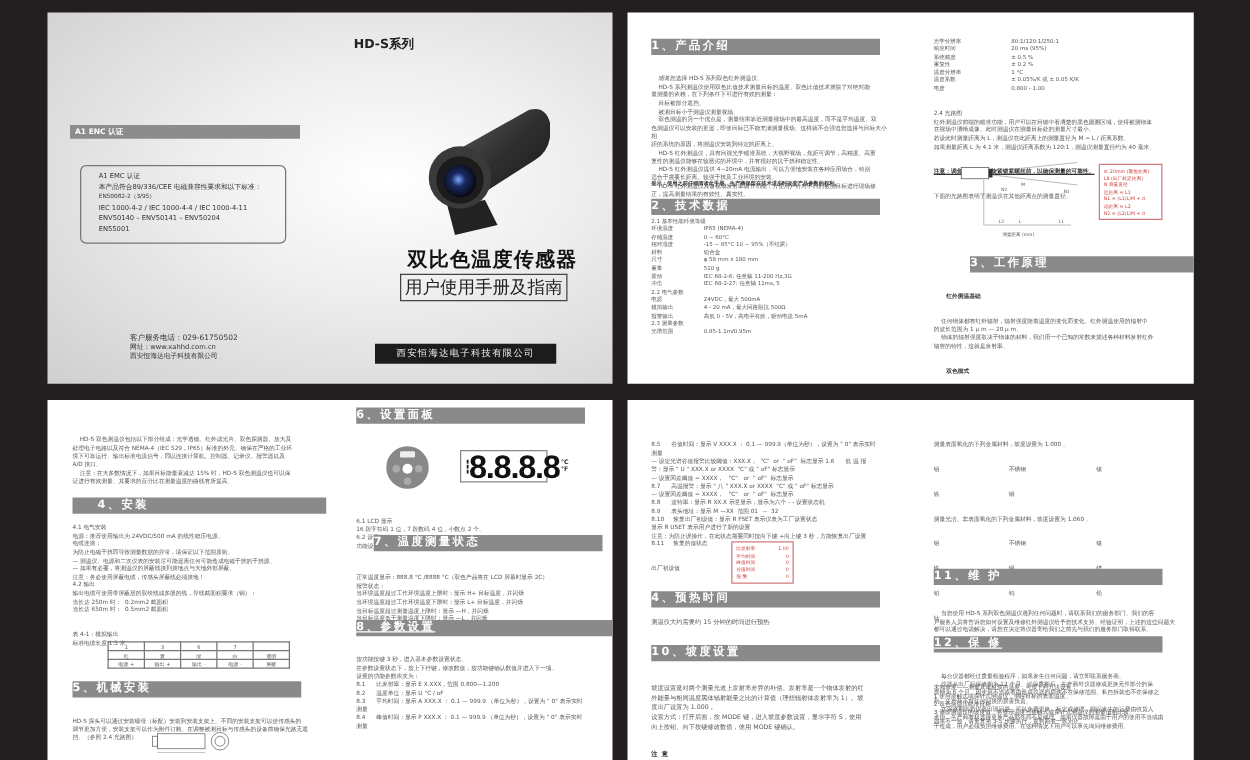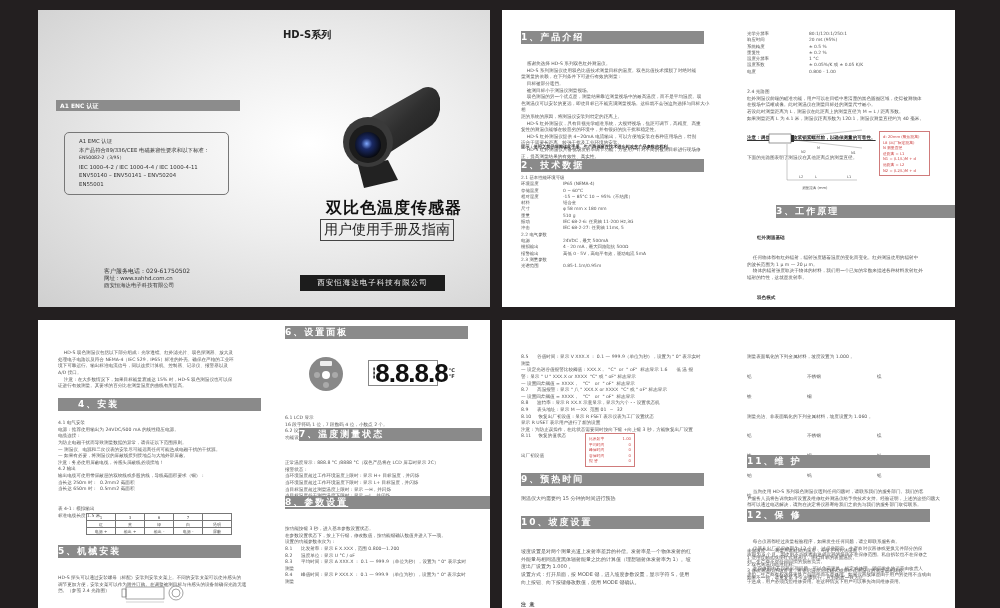--- a/index.html
+++ b/index.html
@@ -290,21 +290,21 @@
       </div>
     <div style="display:flex;justify-content:space-between;">
         <span>谷值时间</span>
         <span>0</span>
       </div>
     <div style="display:flex;justify-content:space-between;">
         <span>报   警</span>
         <span>0</span>
       </div>
   </div>
-  <div class="bar" style="left:19px;top:153px;width:183px;">9、预热时间</div>
+  <div class="bar" style="left:19px;top:153px;width:183px;">4、预热时间</div>
   <div class="t" style="left:19px;top:175px;width:190px;font-size:5px;">测温仪大约需要约 15 分钟的时间进行预热</div>
   <div class="bar" style="left:19px;top:196px;width:183px;">10、坡度设置</div>
   <div class="t" style="left:19px;top:213px;width:195px;font-size:5px;line-height:7.6px;">
     <span class="ln">坡度设置是对两个测量光道上发射率差异的补偿。发射率是一个物体发射的红</span><span class="ln">外能量与相同温度黑体辐射能量之比的计算值（理想辐射体发射率为 1）。坡</span><span class="ln">度出厂设置为 1.000 。</span><span class="ln">设置方式：打开后面，按 MODE 键，进入坡度参数设置，显示字符 S，使用</span><span class="ln">向上按钮、向下按键修改数值，使用 MODE 键确认。</span>
     <span class="ln" style="font-weight:bold;color:#333;">注  意</span>
     
   </div>
 
   <div class="t" style="left:245px;top:21px;width:195px;">
     <span class="ln">测量表面氧化的下列金属材料，坡度设置为 1.000 。</span>
@@ -316,19 +316,19 @@
     <span class="ln" style="display:flex;"><span style="width:60px">铂</span><span style="width:70px">钨</span><span>铅</span></span>
     <span class="ln" style="display:flex;"><span style="width:60px">钛</span></span>
     <span class="ln">钢铁坡度也可以设置为 1.060 。</span>
     <span class="ln" style="height:3px;"></span>
     <span class="ln">未知坡度——测量具体材质的温度，可按下列方法设置：</span><span class="ln">1 使用接触式或探针式测温仪，测得目标的表面温度。</span><span class="ln">2 双色测温仪瞄准目标。</span><span class="ln">3 修改测温仪的坡度值，将显示温度与接触式或探针式测温仪的测量值相比较。</span><span class="ln">如果不一致，请重复第 3-5 步骤执行，直到两者一致为止。</span>
   </div>
   <div class="bar" style="left:245px;top:135px;width:183px;">11、维  护</div>
   <div class="t" style="left:245px;top:156px;width:195px;">
     <span class="ln">    当您使用 HD-S 系列双色测温仪遇到任何问题时，请联系我们的服务部门。我们的客</span><span class="ln">户服务人员将告诉您如何设置及维修红外测温仪给予您技术支持。经验证明，上述的这些问题大</span><span class="ln">都可以通过电话解决，请您在决定将仪器寄给我们之前先与我们的服务部门取得联系。</span>
   </div>
-  <div class="bar" style="left:245px;top:189px;width:183px;">12、保  修</div>
+  <div class="bar" style="left:245px;top:189px;width:183px;text-decoration:underline;">12、保  修</div>
   <div class="t" style="left:245px;top:206px;width:195px;">
     <span class="ln">    每台仪器都经过质量检验程序，如果发生任何问题，请立即联系服务商。</span><span class="ln">    仪器从出厂起保修期为 12 个月。过保质期后，生产商对仪器修或更换元件部分的保</span><span class="ln">质期为 6 个月。因使用不当或者由造成仪器的损伤不在保修范围。私自拆装也不在保修之</span><span class="ln">列。生产商不对任何间接的损害负责。</span><span class="ln">    在保修期内若仪器出现问题，可以免费更换，标定或修理，顾问发生的运费由收货人</span><span class="ln">承担。生产商有权选择更换产品部件而不是修理。如果仪器故障是由于用户的使用不当或由</span><span class="ln">于造成，用户必须负担维修费用。在这种情况下用户可以事先询问维修费用。</span>
   </div>
 </div>
 
 <div class="watermark">ID:8890915 NO:20090617...</div>
 
 </body></html>

